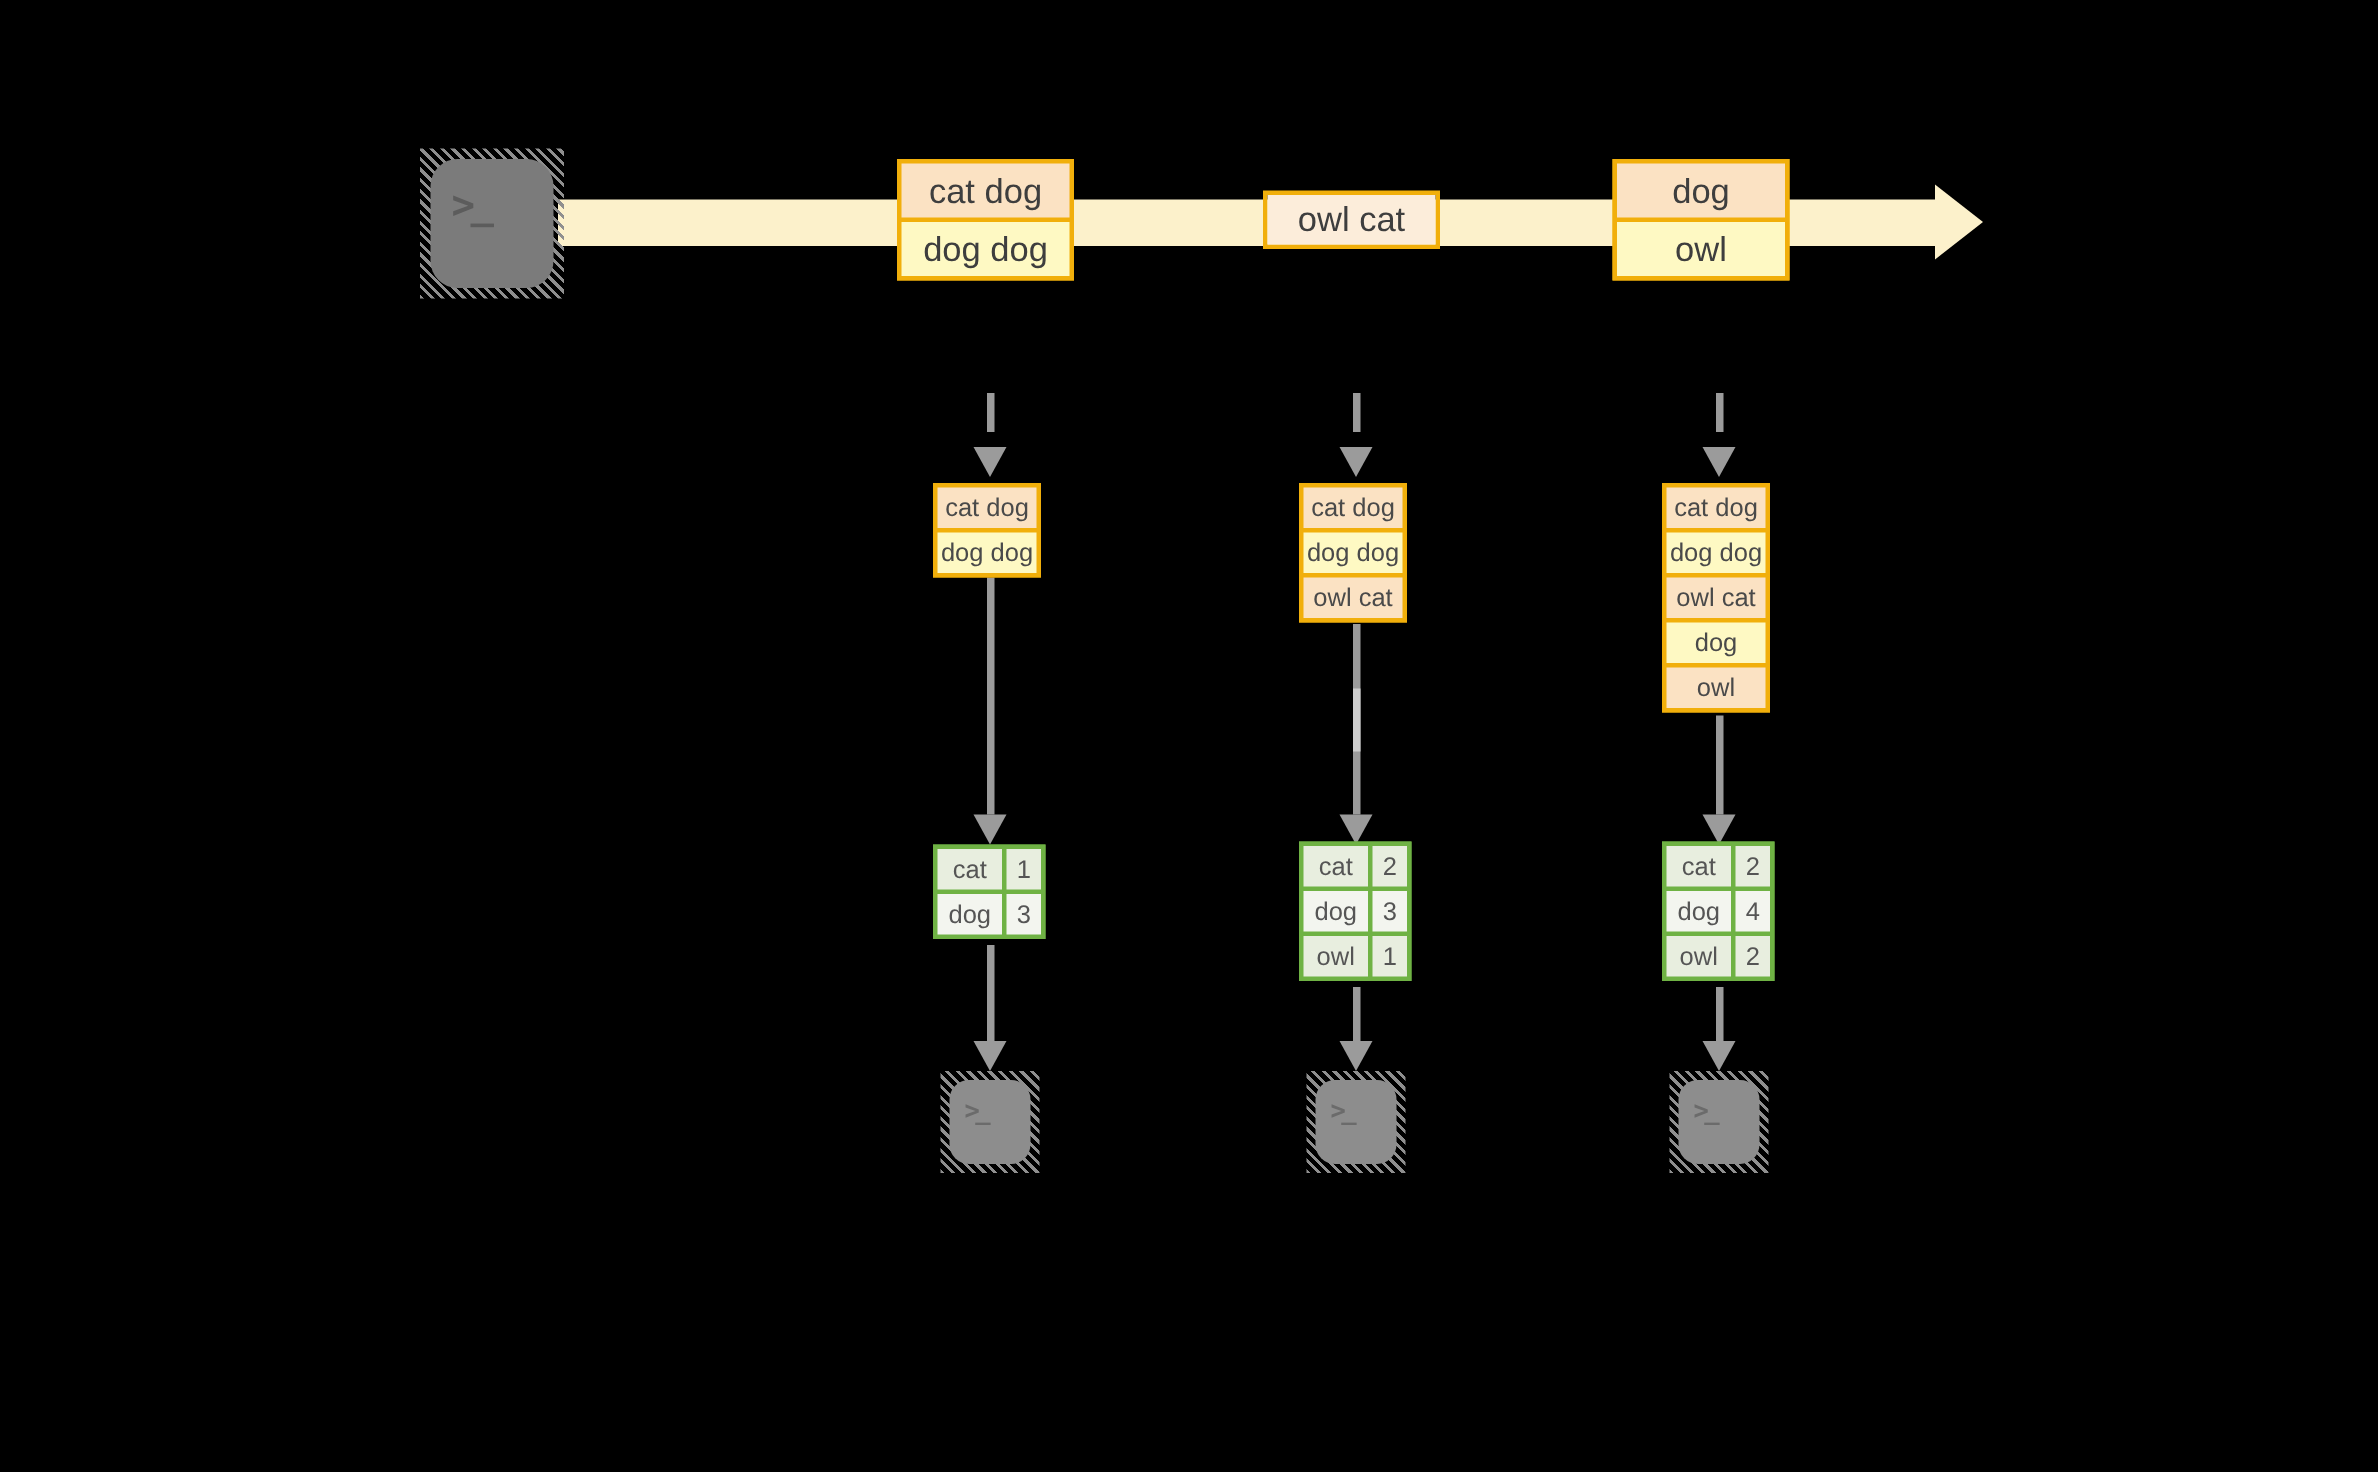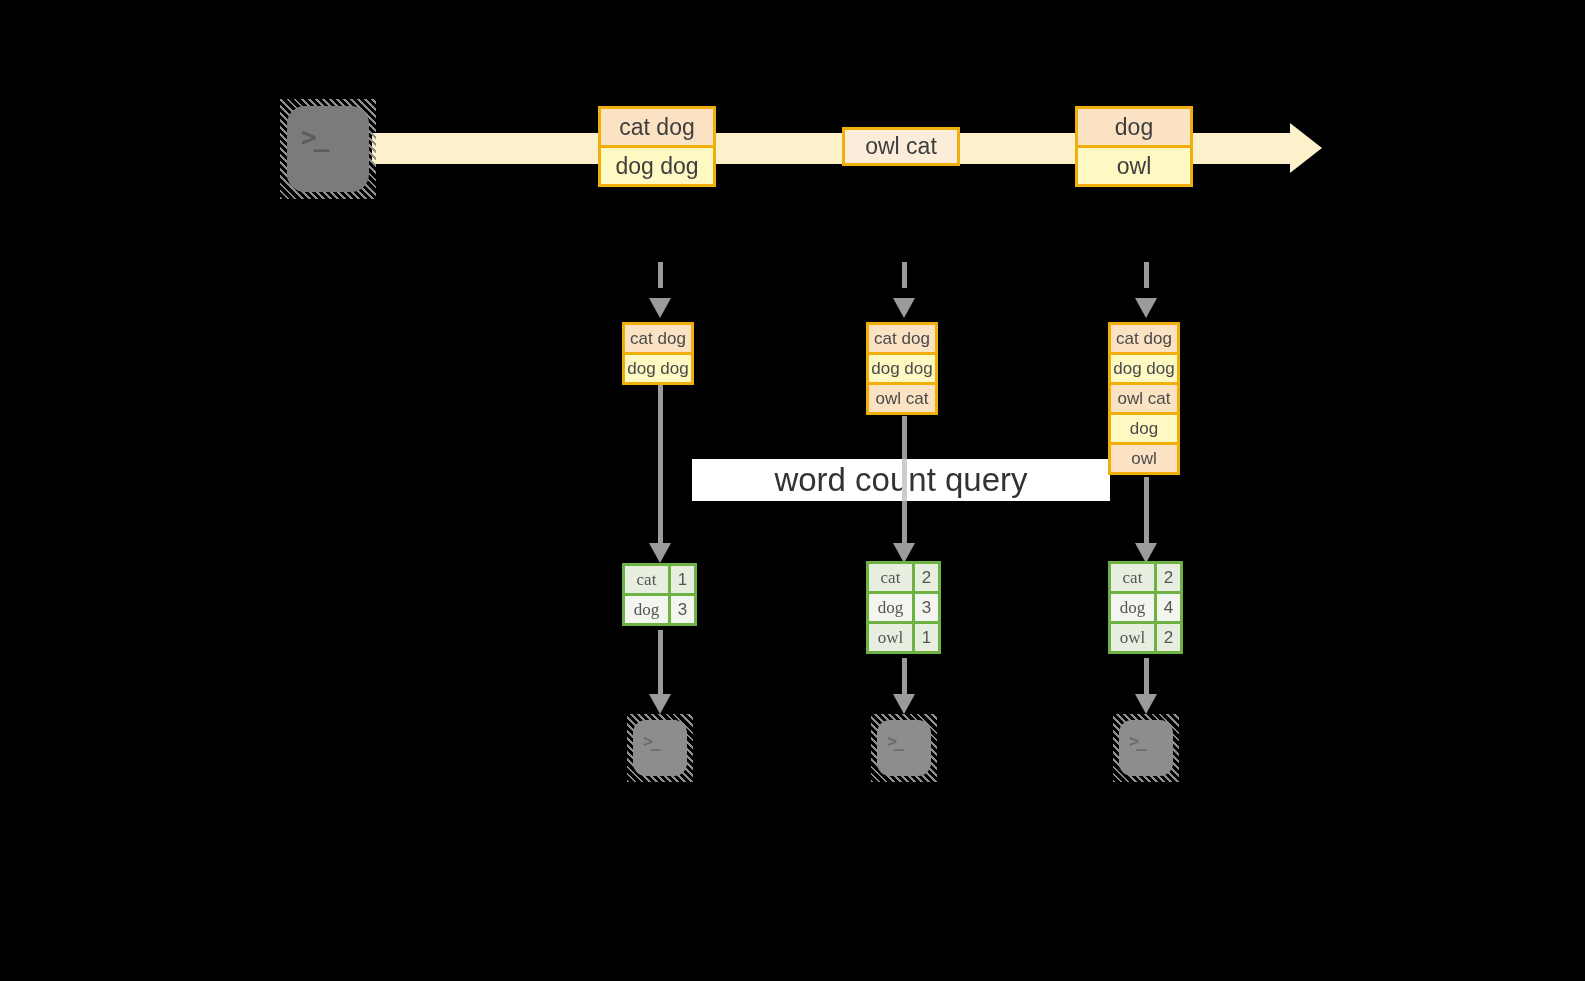--- a/index.html
+++ b/index.html
@@ -68,21 +68,21 @@
     font-size:33px;color:#333333;
   }
   .arrow-overlay{position:absolute;left:902px;top:459px;width:5px;height:42px;background:#CDCDCD;}
 
   
   .wtable{position:absolute;border:3px solid #6FB244;background:#6FB244;}
   .trow{display:flex;}
   .trow + .trow{margin-top:3px;}
   .trow .wcell{
     width:43px;height:27px;display:flex;align-items:center;justify-content:center;
-    font-size:17px;color:#555555;font-family:Liberation Serif, serif;
+    font-size:17px;color:#555555;
   }
   .trow .ccell{
     width:23px;height:27px;margin-left:3px;
     display:flex;align-items:center;justify-content:center;
     font-size:17px;color:#555555;
   }
   .odd .wcell,.odd .ccell{background:#E8EEDF;}
   .even .wcell,.even .ccell{background:#F3F5EF;}
 </style>
 </head>
@@ -118,21 +118,20 @@
   <div class="aline" style="left:1144px;top:262px;height:26px;"></div>
   <div class="atri" style="left:1135px;top:298px;"></div>
 
   <div class="aline" style="left:658px;top:385px;height:158px;"></div>
   <div class="atri" style="left:649px;top:543px;"></div>
   <div class="aline" style="left:902px;top:416px;height:127px;"></div>
   <div class="atri" style="left:893px;top:543px;"></div>
   <div class="aline" style="left:1144px;top:477px;height:66px;"></div>
   <div class="atri" style="left:1135px;top:543px;"></div>
 
-  <div class="query-label">word count query</div>
   <div class="arrow-overlay"></div>
 
   <div class="stack" style="left:622px;top:322px;">
     <div class="scell peach">cat dog</div>
     <div class="scell cream">dog dog</div>
   </div>
   <div class="stack" style="left:866px;top:322px;">
     <div class="scell peach">cat dog</div>
     <div class="scell cream">dog dog</div>
     <div class="scell peach">owl cat</div>

